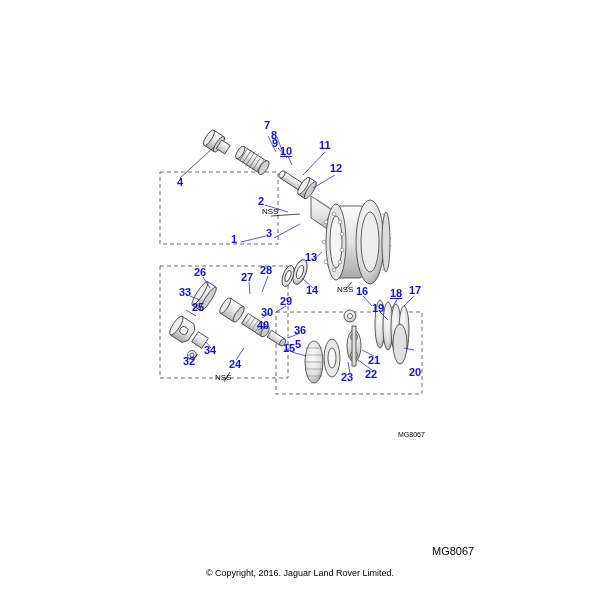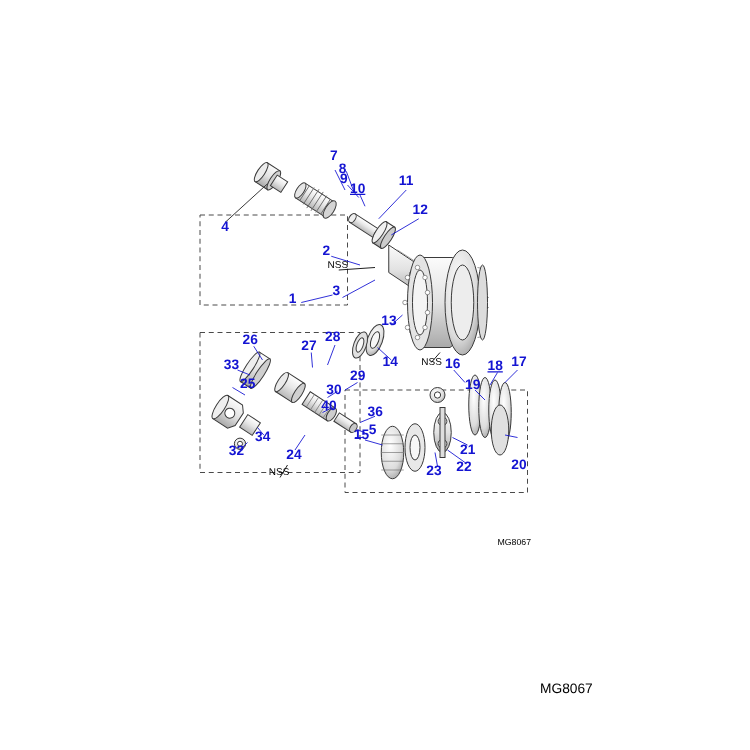--- a/index.html
+++ b/index.html
@@ -310,14 +310,15 @@
   <div class="callout" style="left:183px; top:356px;">32</div>
   <div class="callout" style="left:204px; top:345px;">34</div>
   <div class="callout" style="left:229px; top:359px;">24</div>
 
   <div class="nsslabel" style="left:262px; top:208px;">NSS</div>
   <div class="nsslabel" style="left:337px; top:286px;">NSS</div>
   <div class="nsslabel" style="left:215px; top:374px;">NSS</div>
 
   <div class="diagcode" style="left:398px; top:431px;">MG8067</div>
   <div class="bigcode" style="left:432px; top:545px;">MG8067</div>
+  <div class="copyright" style="top:568px;">© Copyright, 2016. Jaguar Land Rover Limited.</div>
 
 </div>
 
 </body></html>

